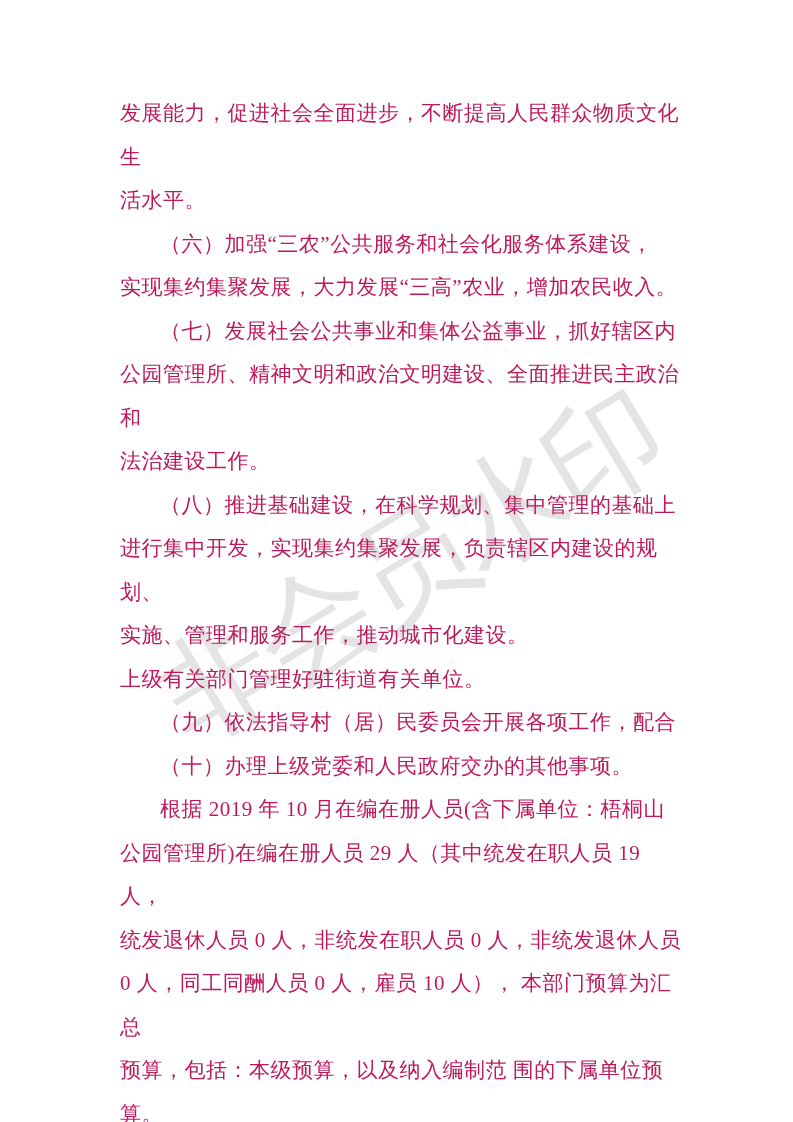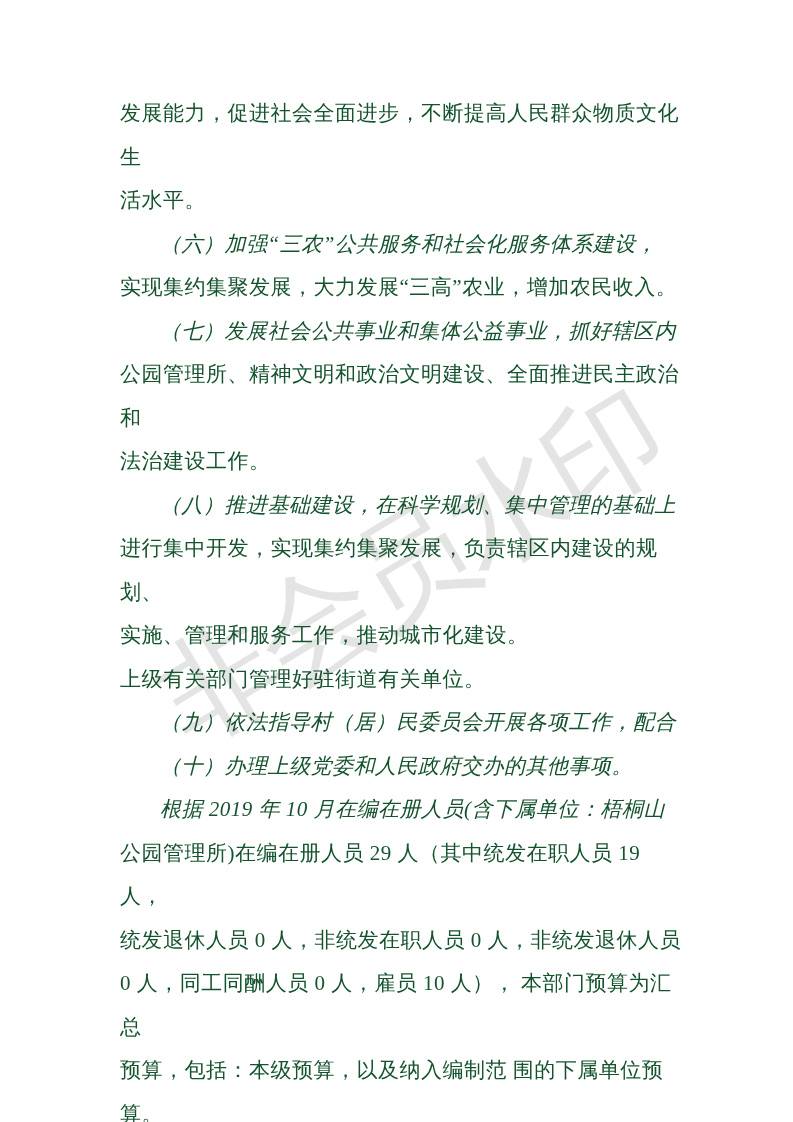--- a/index.html
+++ b/index.html
@@ -36,26 +36,25 @@
   }
   .content {
     position: relative;
     z-index: 1;
     padding: 92px 105px 0 120px;
   }
   .line {
     font-size: 21px;
     line-height: 43.5px;
     letter-spacing: 0.5px;
-    color: #14532d;
+    color: #be185d;
     white-space: pre-wrap;
   }
   .indent {
     text-indent: 40px;
-    font-style: italic;
   }
   .heading {
     margin: 17px 0 0 0;
     font-family: "Liberation Sans", "DejaVu Sans", sans-serif;
     font-weight: bold;
     font-size: 22px;
     line-height: 43.5px;
     letter-spacing: 1px;
     color: #000000;
     text-indent: 44px;

